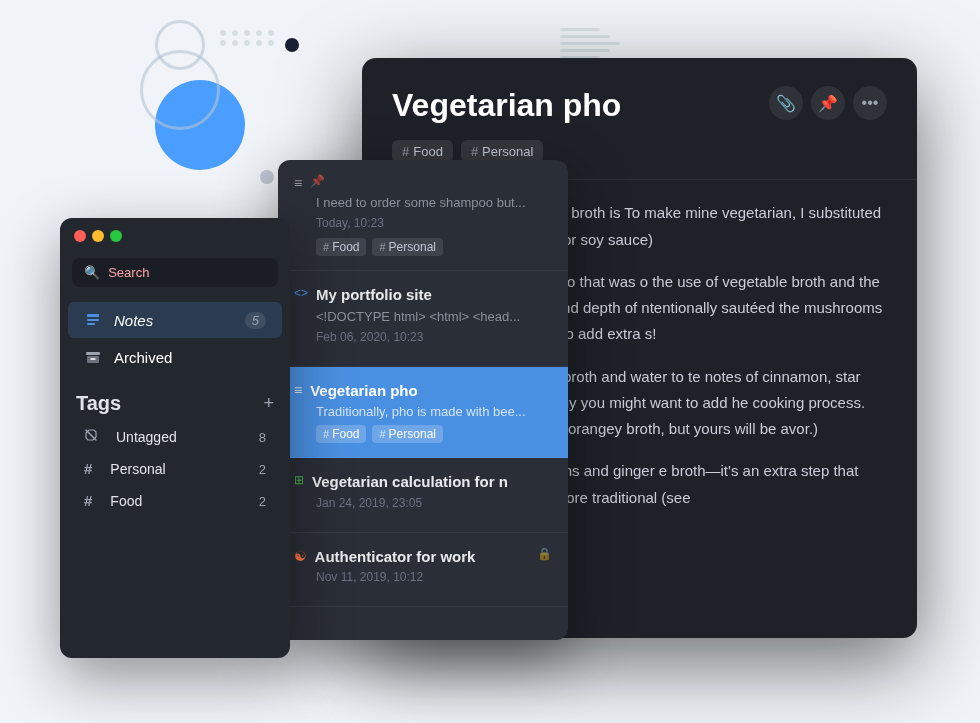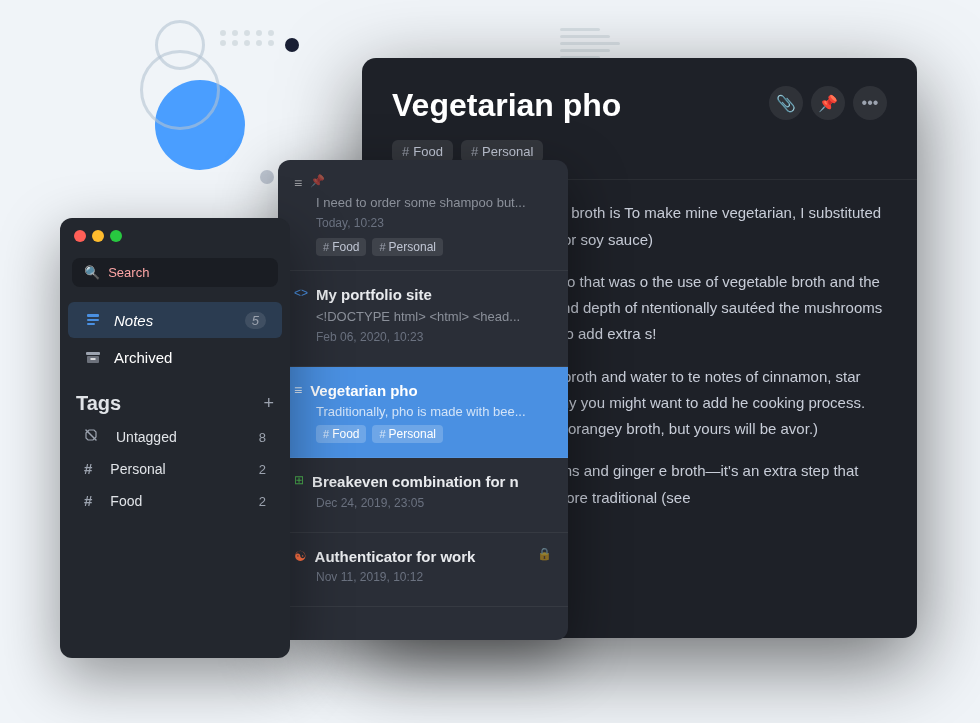--- a/index.html
+++ b/index.html
@@ -551,23 +551,23 @@
       <div class="tag-chip">
         <span class="tag-hash">#</span>
         <span>Personal</span>
       </div>
     </div>
   </div>
 
   <div class="note-item">
     <div class="note-item-header">
       <span class="note-type-icon" style="font-size:12px; color:#4caf50;">⊞</span>
-      <span class="note-title">Breakeven combination for n</span>
-    </div>
-    <div class="note-date">Dec 24, 2019, 23:05</div>
+      <span class="note-title">Vegetarian calculation for n</span>
+    </div>
+    <div class="note-date">Jan 24, 2019, 23:05</div>
   </div>
 
   <div class="note-item">
     <div class="note-item-header">
       <span class="note-type-icon" style="font-size:14px; color:#ff7043;">☯</span>
       <span class="note-title">Authenticator for work</span>
       <span class="lock-icon">🔒</span>
     </div>
     <div class="note-date">Nov 11, 2019, 10:12</div>
   </div>

